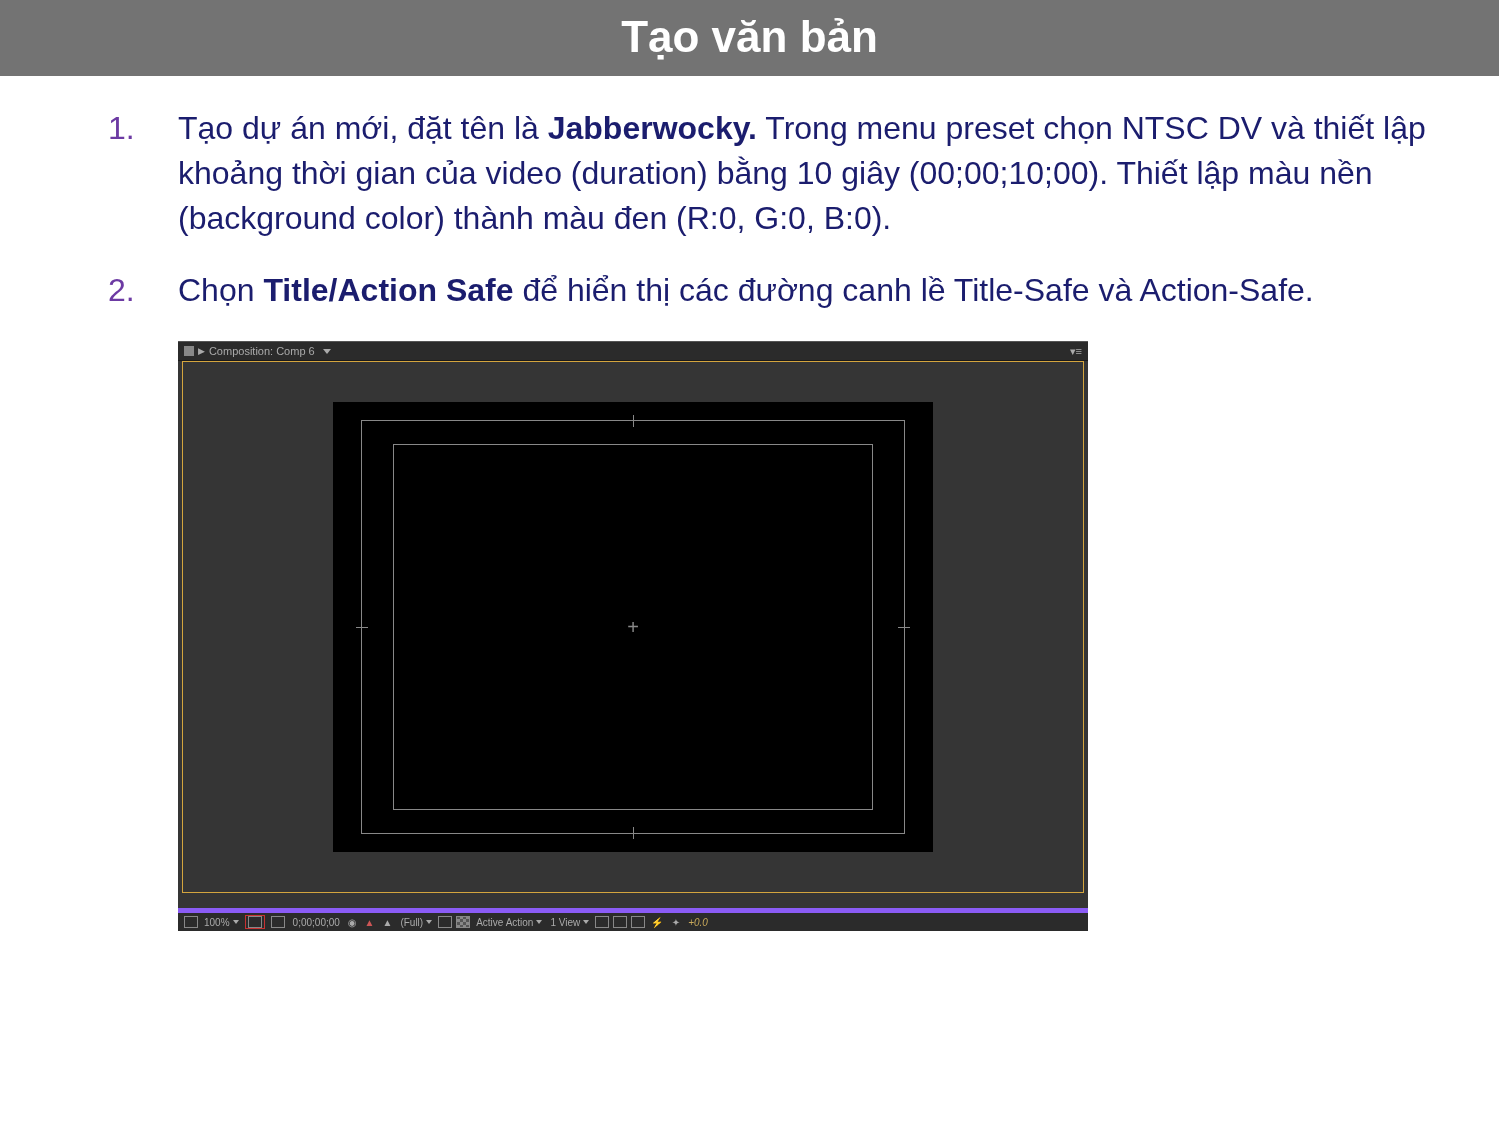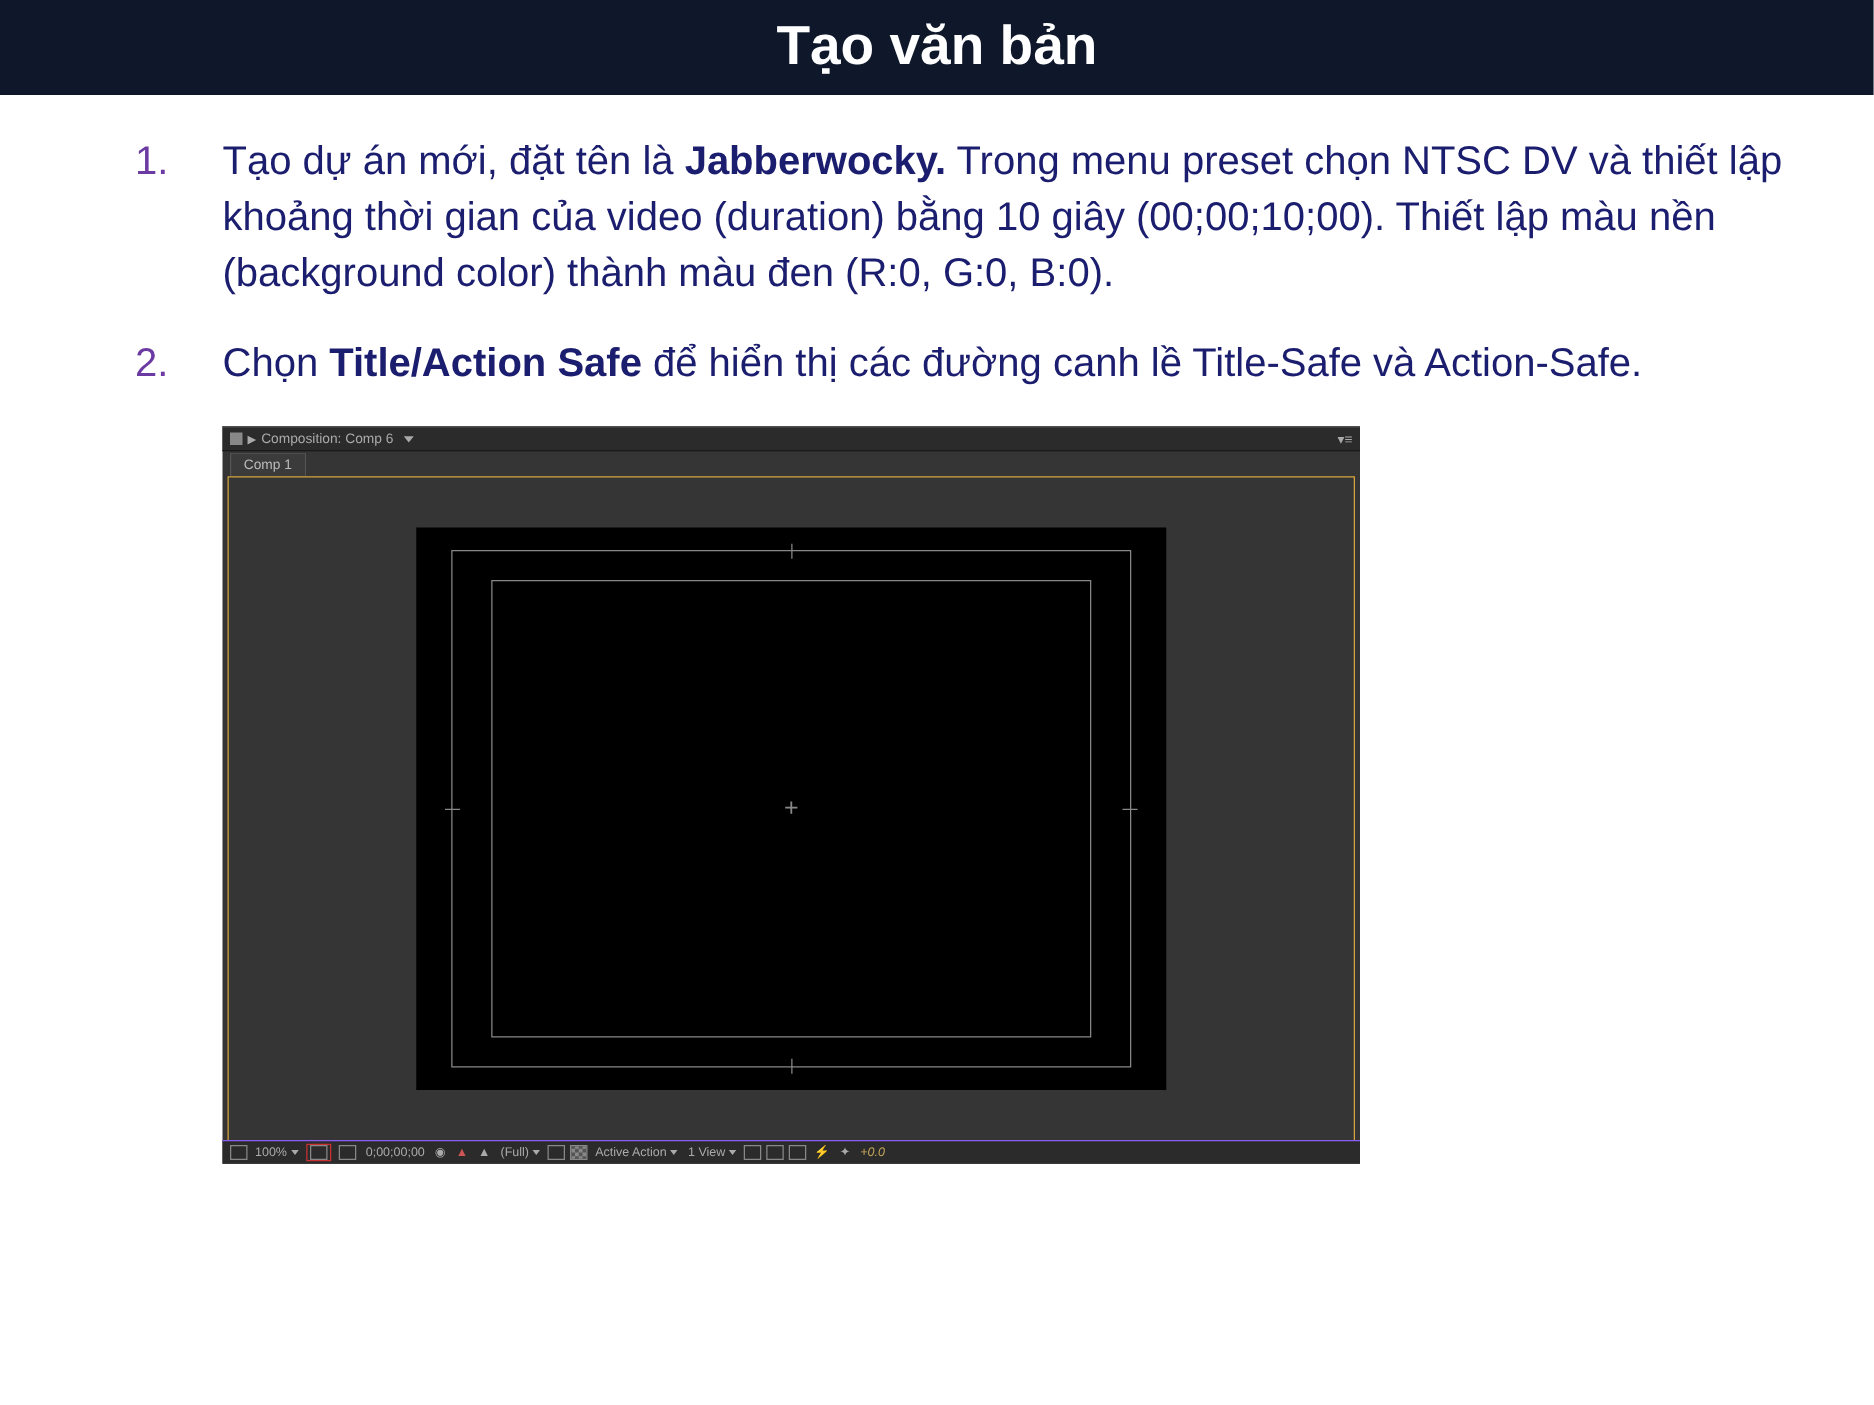--- a/index.html
+++ b/index.html
@@ -4,21 +4,21 @@
 <style>
   body {
     margin: 0;
     padding: 0;
     font-family: "Segoe UI", Arial, sans-serif;
     background: #fff;
     width: 1499px;
     height: 1124px;
   }
   .title-bar {
-    background: #0f172a;
+    background: #737373;
     color: #fff;
     font-size: 44px;
     font-weight: bold;
     text-align: center;
     padding: 12px 0 14px 0;
   }
   .content {
     padding: 30px 70px 0 70px;
     margin-left: 38px;
   }
@@ -147,21 +147,21 @@
     position: absolute;
     bottom: 0; left: 0; right: 0;
     height: 18px;
     background: #2b2b2b;
     display: flex;
     align-items: center;
     gap: 4px;
     padding: 0 6px;
     font-size: 10px;
     color: #aaa;
-    border-top: 1px solid #8b5cf6;
+    border-top: 5px solid #8b5cf6;
   }
   .ae-bottom .drop {
     width: 0; height: 0;
     border-left: 3px solid transparent;
     border-right: 3px solid transparent;
     border-top: 4px solid #aaa;
     display: inline-block;
   }
   .ae-bottom .btn {
     display: inline-flex;
@@ -200,23 +200,20 @@
 
   <div class="ae-panel">
     <div class="ae-top">
       <div class="panel-label">
         <span style="width:10px;height:10px;background:#888;display:inline-block;"></span>
         <span style="font-size:9px;">▶</span>
         <span>Composition: Comp 6</span>
         <span class="small-drop"></span>
       </div>
       <div class="right-icons">▾≡</div>
-    </div>
-    <div class="ae-tabs">
-      <div class="ae-tab">Comp 1</div>
     </div>
     <div class="ae-viewer">
       <div class="comp-frame">
         <div class="safe-action">
           <div class="tick v" style="left:50%;top:-6px;"></div>
           <div class="tick v" style="left:50%;bottom:-6px;"></div>
           <div class="tick h" style="top:50%;left:-6px;"></div>
           <div class="tick h" style="top:50%;right:-6px;"></div>
         </div>
         <div class="safe-title"></div>

